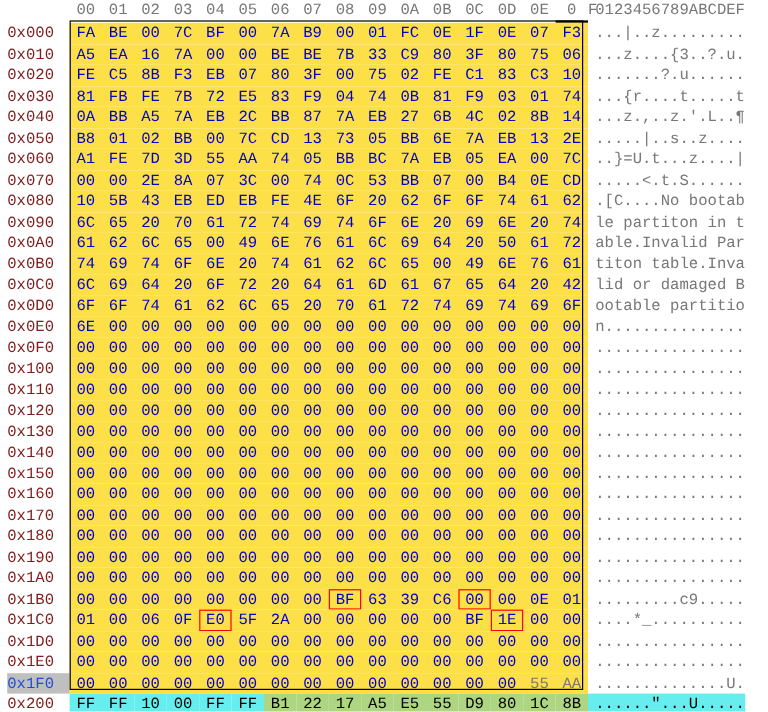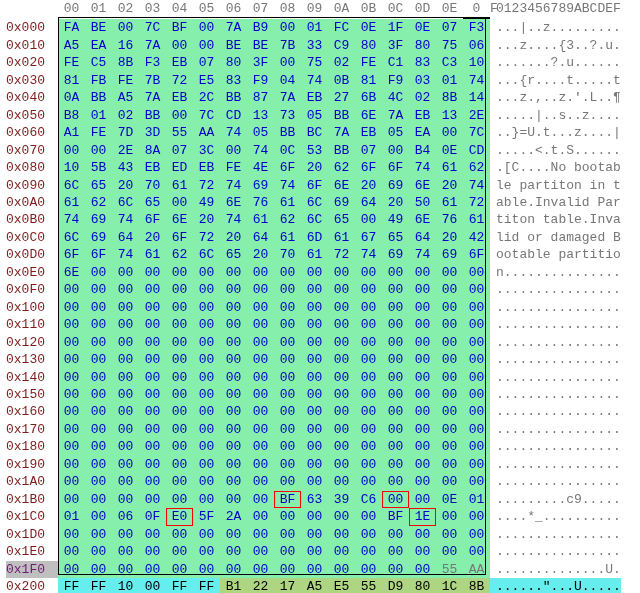--- a/index.html
+++ b/index.html
@@ -1,34 +1,34 @@
 <!DOCTYPE html>
 <html><head>
 <meta charset="utf-8">
 <style>
   *{margin:0;padding:0;box-sizing:border-box}
   body{background:#fff;font-family:"Courier New",Consolas,monospace;font-size:13px;
        width:640px;height:593px;overflow:hidden;color:#000;line-height:17.45px}
   .wrap{padding:0 0 0 6px}
   .row{display:flex;white-space:pre}
   .off{width:52px;flex:none;color:#7f1d1d}
-  .off.hi{background:#bfbfbf;color:#701a75}
+  .off.hi{background:#bfbfbf;color:#1d4ed8}
   .hex{width:432px;flex:none}
   .hex span{display:inline-block;width:27px;text-align:center}
   .asc{padding-left:6px;flex:none}
   .blue{color:#0000cc}
   .grey{color:#777}
   .cyanbg{background:#6ee;color:#000}
   .greenbg{background:#aed581}
   .redbox{outline:1px solid red;outline-offset:-1px}
   
   .box{position:absolute;left:58px;top:17px;width:428px;height:558px;
        border:1px solid #000;pointer-events:none}
   
-  .sel{background:#86efac}
+  .sel{background:#fde047}
 </style>
 </head>
 <body>
 <div class="wrap">
     <div class="row"><div class="off"> </div><div class="hex"><span class="grey">00</span><span class="grey">01</span><span class="grey">02</span><span class="grey">03</span><span class="grey">04</span><span class="grey">05</span><span class="grey">06</span><span class="grey">07</span><span class="grey">08</span><span class="grey">09</span><span class="grey">0A</span><span class="grey">0B</span><span class="grey">0C</span><span class="grey">0D</span><span class="grey">0E</span><span class="grey"><span style="border-bottom: 2px solid rgb(0, 0, 0);">0</span>F</span></div><div class="asc grey">0123456789ABCDEF</div></div>
     <div class="row"><div class="off">0x000</div><div class="hex sel"><span class="blue">FA</span><span class="blue">BE</span><span class="blue">00</span><span class="blue">7C</span><span class="blue">BF</span><span class="blue">00</span><span class="blue">7A</span><span class="blue">B9</span><span class="blue">00</span><span class="blue">01</span><span class="blue">FC</span><span class="blue">0E</span><span class="blue">1F</span><span class="blue">0E</span><span class="blue">07</span><span class="blue">F3</span></div><div class="asc grey">...|..z.........</div></div>
     <div class="row"><div class="off">0x010</div><div class="hex sel"><span class="blue">A5</span><span class="blue">EA</span><span class="blue">16</span><span class="blue">7A</span><span class="blue">00</span><span class="blue">00</span><span class="blue">BE</span><span class="blue">BE</span><span class="blue">7B</span><span class="blue">33</span><span class="blue">C9</span><span class="blue">80</span><span class="blue">3F</span><span class="blue">80</span><span class="blue">75</span><span class="blue">06</span></div><div class="asc grey">...z....{3..?.u.</div></div>
     <div class="row"><div class="off">0x020</div><div class="hex sel"><span class="blue">FE</span><span class="blue">C5</span><span class="blue">8B</span><span class="blue">F3</span><span class="blue">EB</span><span class="blue">07</span><span class="blue">80</span><span class="blue">3F</span><span class="blue">00</span><span class="blue">75</span><span class="blue">02</span><span class="blue">FE</span><span class="blue">C1</span><span class="blue">83</span><span class="blue">C3</span><span class="blue">10</span></div><div class="asc grey">.......?.u......</div></div>
     <div class="row"><div class="off">0x030</div><div class="hex sel"><span class="blue">81</span><span class="blue">FB</span><span class="blue">FE</span><span class="blue">7B</span><span class="blue">72</span><span class="blue">E5</span><span class="blue">83</span><span class="blue">F9</span><span class="blue">04</span><span class="blue">74</span><span class="blue">0B</span><span class="blue">81</span><span class="blue">F9</span><span class="blue">03</span><span class="blue">01</span><span class="blue">74</span></div><div class="asc grey">...{r....t.....t</div></div>
     <div class="row"><div class="off">0x040</div><div class="hex sel"><span class="blue">0A</span><span class="blue">BB</span><span class="blue">A5</span><span class="blue">7A</span><span class="blue">EB</span><span class="blue">2C</span><span class="blue">BB</span><span class="blue">87</span><span class="blue">7A</span><span class="blue">EB</span><span class="blue">27</span><span class="blue">6B</span><span class="blue">4C</span><span class="blue">02</span><span class="blue">8B</span><span class="blue">14</span></div><div class="asc grey">...z.,..z.'.L..¶</div></div>

